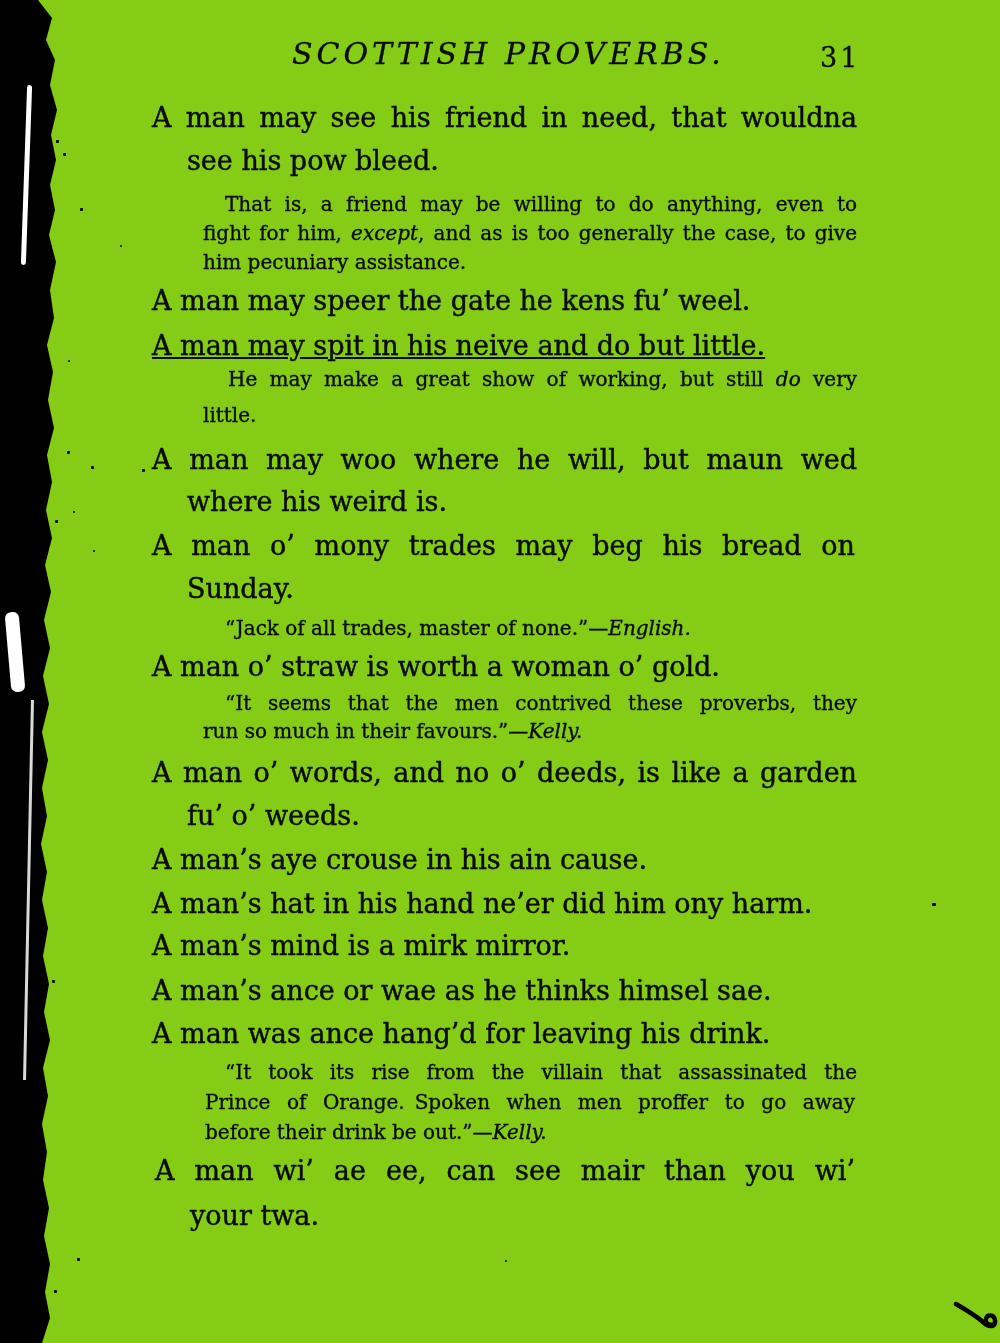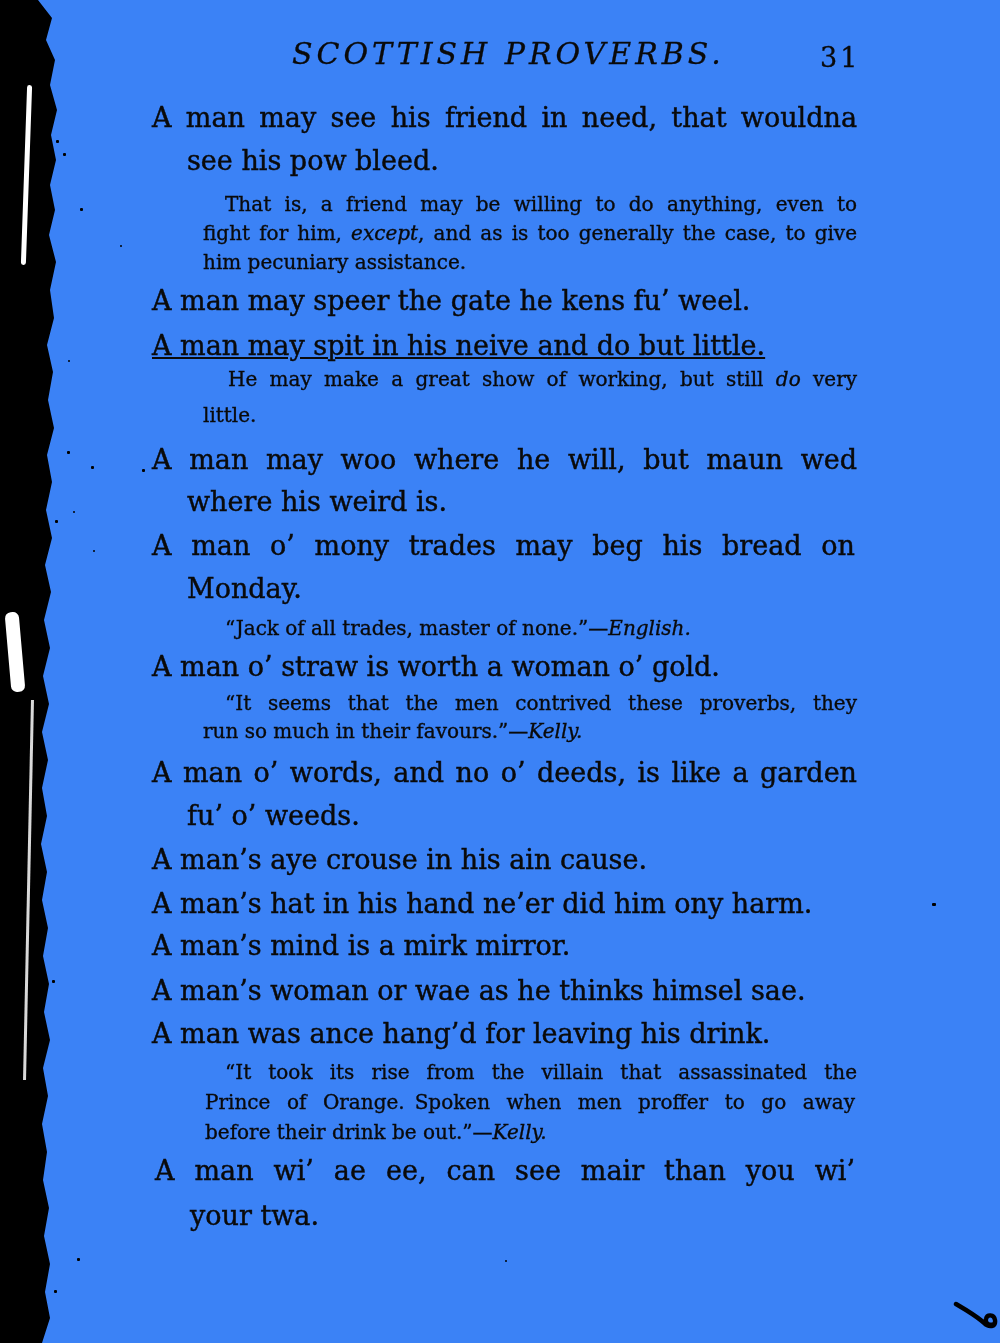--- a/index.html
+++ b/index.html
@@ -1,18 +1,18 @@
 <!DOCTYPE html>
 <html><head>
 <meta charset="utf-8">
 <title>Scanned Book Page</title>
 <style>
   html,body{margin:0;padding:0;background:#ffffff;}
   .page{
-    position:relative;width:1000px;height:1343px;background:#3b82f6;
+    position:relative;width:1000px;height:1343px;background:#84cc16;
     font-family:"DejaVu Serif","Liberation Serif",serif;color:#0a0a0a;
     overflow:hidden;
   }
   .head{
     position:absolute;font-size:30px;font-style:italic;letter-spacing:4px;
     white-space:nowrap;-webkit-text-stroke:0.3px currentColor;
   }
   .pageno{
     position:absolute;font-size:27px;letter-spacing:3px;white-space:nowrap;
     -webkit-text-stroke:0.3px currentColor;
@@ -65,34 +65,34 @@
   <div class="pline nw" style="left:152px;top:284px;text-align:right;">A man may speer the gate he kens fu’ weel.</div>
 
   <div class="pline nw" style="left:152px;top:329px;text-decoration:underline;">A man may spit in his neive and do but little.</div>
   <div class="nline just" style="left:228px;top:366px;width:629px;"><span>He may make a great show of working, but still </span><span class="it">do</span><span> very</span></div>
   <div class="nline nw" style="left:203px;top:402px;">little.</div>
 
   <div class="pline just" style="left:152px;top:443px;width:705px;">A man may woo where he will, but maun wed</div>
   <div class="pline nw" style="left:187px;top:485px;">where his weird is.</div>
 
   <div class="pline just" style="left:152px;top:529px;width:703px;">A man o’ mony trades may beg his bread on</div>
-  <div class="pline nw" style="left:187px;top:572px;">Monday.</div>
+  <div class="pline nw" style="left:187px;top:572px;">Sunday.</div>
   <div class="nline nw" style="left:225px;top:615px;"><span>“Jack of all trades, master of none.”—</span><span class="it">English.</span></div>
 
   <div class="pline nw" style="left:152px;top:650px;">A man o’ straw is worth a woman o’ gold.</div>
   <div class="nline just" style="left:225px;top:690px;width:632px;">“It seems that the men contrived these proverbs, they</div>
   <div class="nline nw" style="left:203px;top:718px;"><span>run so much in their favours.”—</span><span class="it">Kelly.</span></div>
 
   <div class="pline just" style="left:152px;top:756px;width:705px;">A man o’ words, and no o’ deeds, is like a garden</div>
   <div class="pline nw" style="left:187px;top:799px;">fu’ o’ weeds.</div>
 
   <div class="pline nw" style="left:152px;top:843px;">A man’s aye crouse in his ain cause.</div>
   <div class="pline nw" style="left:152px;top:887px;">A man’s hat in his hand ne’er did him ony harm.</div>
   <div class="pline nw" style="left:152px;top:929px;">A man’s mind is a mirk mirror.</div>
-  <div class="pline nw" style="left:152px;top:974px;">A man’s woman or wae as he thinks himsel sae.</div>
+  <div class="pline nw" style="left:152px;top:974px;">A man’s ance or wae as he thinks himsel sae.</div>
   <div class="pline nw" style="left:152px;top:1017px;">A man was ance hang’d for leaving his drink.</div>
   <div class="nline just" style="left:205px;top:1089px;width:650px;">Prince of Orange. Spoken when men proffer to go away</div>
   <div class="nline just" style="left:225px;top:1059px;width:632px;">“It took its rise from the villain that assassinated the</div>
   <div class="nline nw" style="left:205px;top:1119px;"><span>before their drink be out.”—</span><span class="it">Kelly.</span></div>
 
   <div class="pline just" style="left:155px;top:1154px;width:700px;">A man wi’ ae ee, can see mair than you wi’</div>
   <div class="pline nw" style="left:190px;top:1199px;">your twa.</div>
 
   <div class="speck" style="left:63px;top:153px;width:3px;height:3px;"></div>
   <div class="speck" style="left:80px;top:208px;width:3px;height:3px;"></div>

